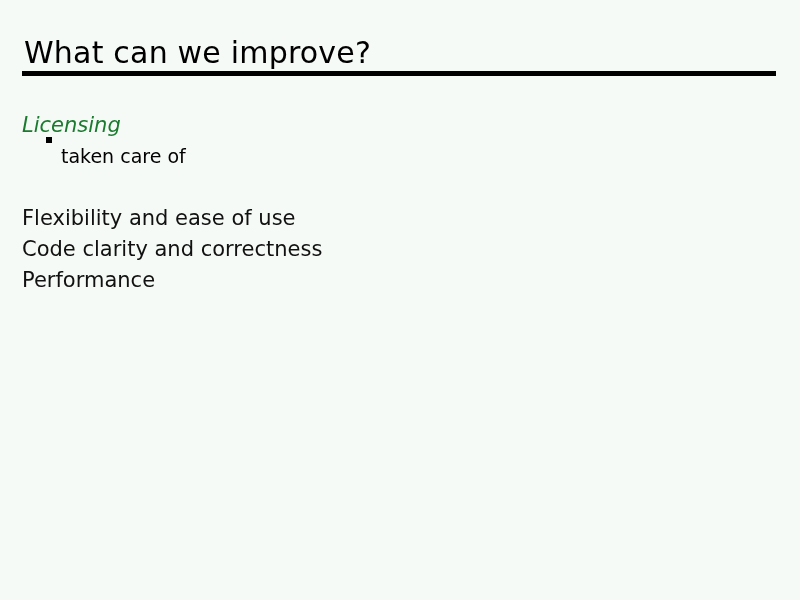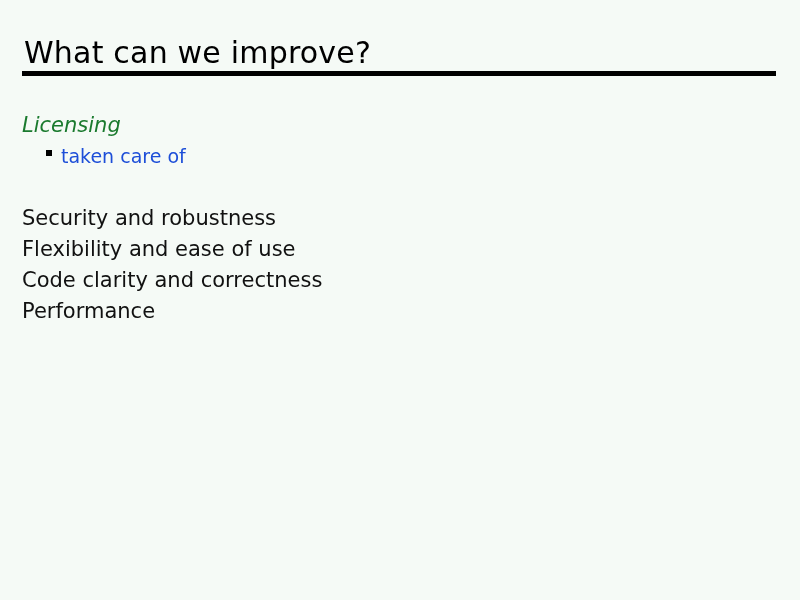--- a/index.html
+++ b/index.html
@@ -50,24 +50,24 @@
     color: #111111;
     white-space: nowrap;
   }
   .level1.green {
     color: #1a7a2e;
     font-style: italic;
   }
   .level2 {
     font-size: 19px;
     line-height: 31px;
-    color: #1d4ed8;
+    color: #000000;
     padding-left: 24px;
     display: flex;
-    align-items: center;
+    align-items: flex-start;
     white-space: nowrap;
   }
   .sq-bullet {
     display: inline-block;
     width: 6px;
     height: 6px;
     background: #000000;
     margin-right: 9px;
     flex: 0 0 auto;
     position: relative;
@@ -90,21 +90,20 @@
 
     <div class="level1 green">Licensing</div>
 
     <div class="level2">
       <span class="sq-bullet"></span>
       <span>taken care of</span>
     </div>
 
     <div class="spacer-line"></div>
 
-    <div class="level1">Security and robustness</div>
 
     <div class="level1">Flexibility and ease of use</div>
 
     <div class="level1">Code clarity and correctness</div>
 
     <div class="level1">Performance</div>
 
   </div>
 </div>
 

